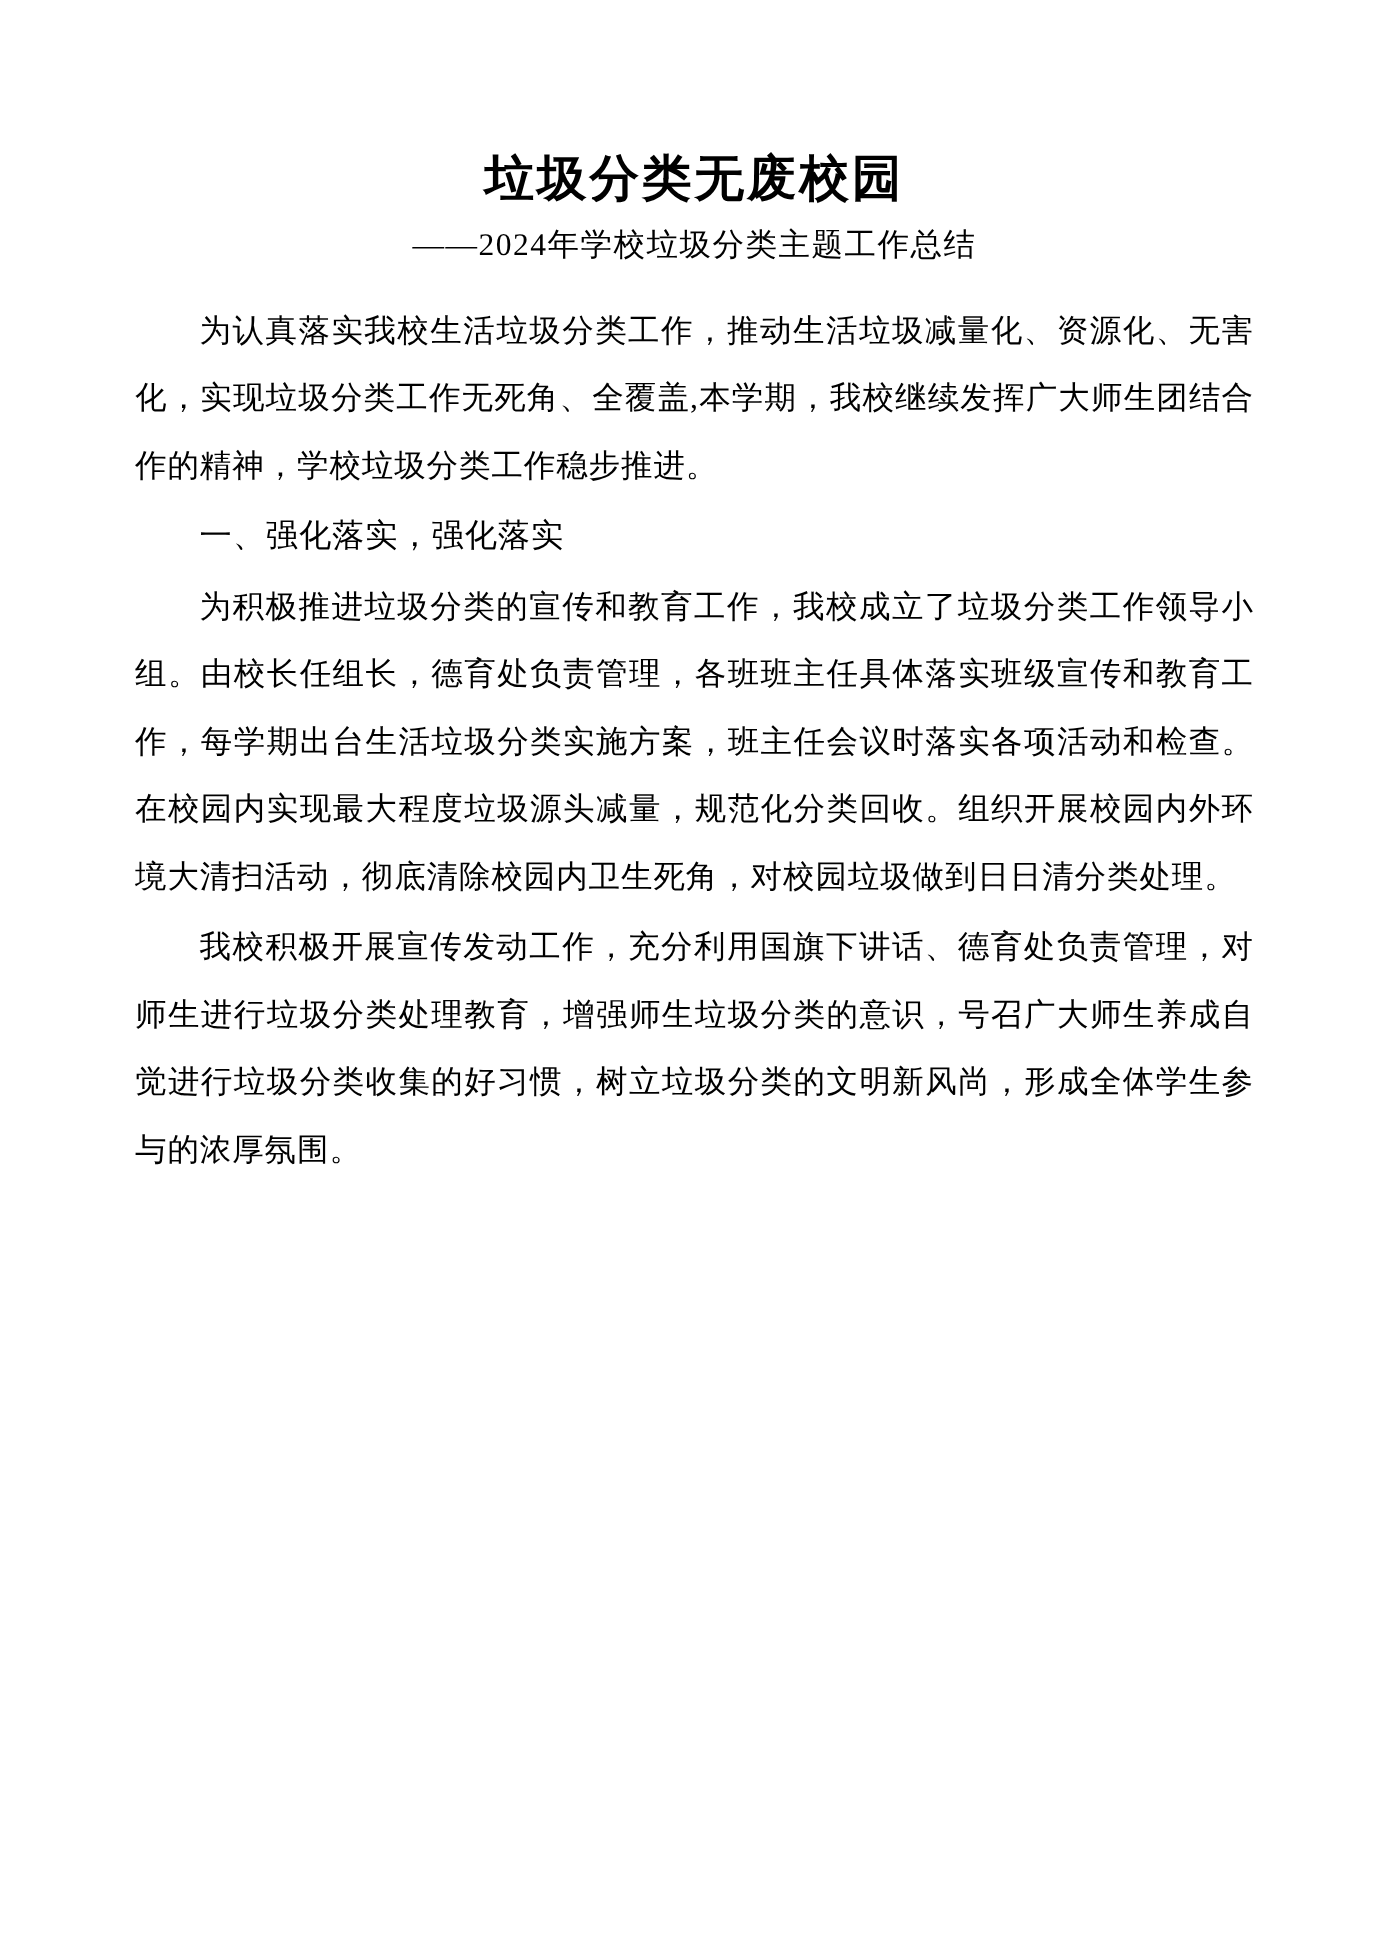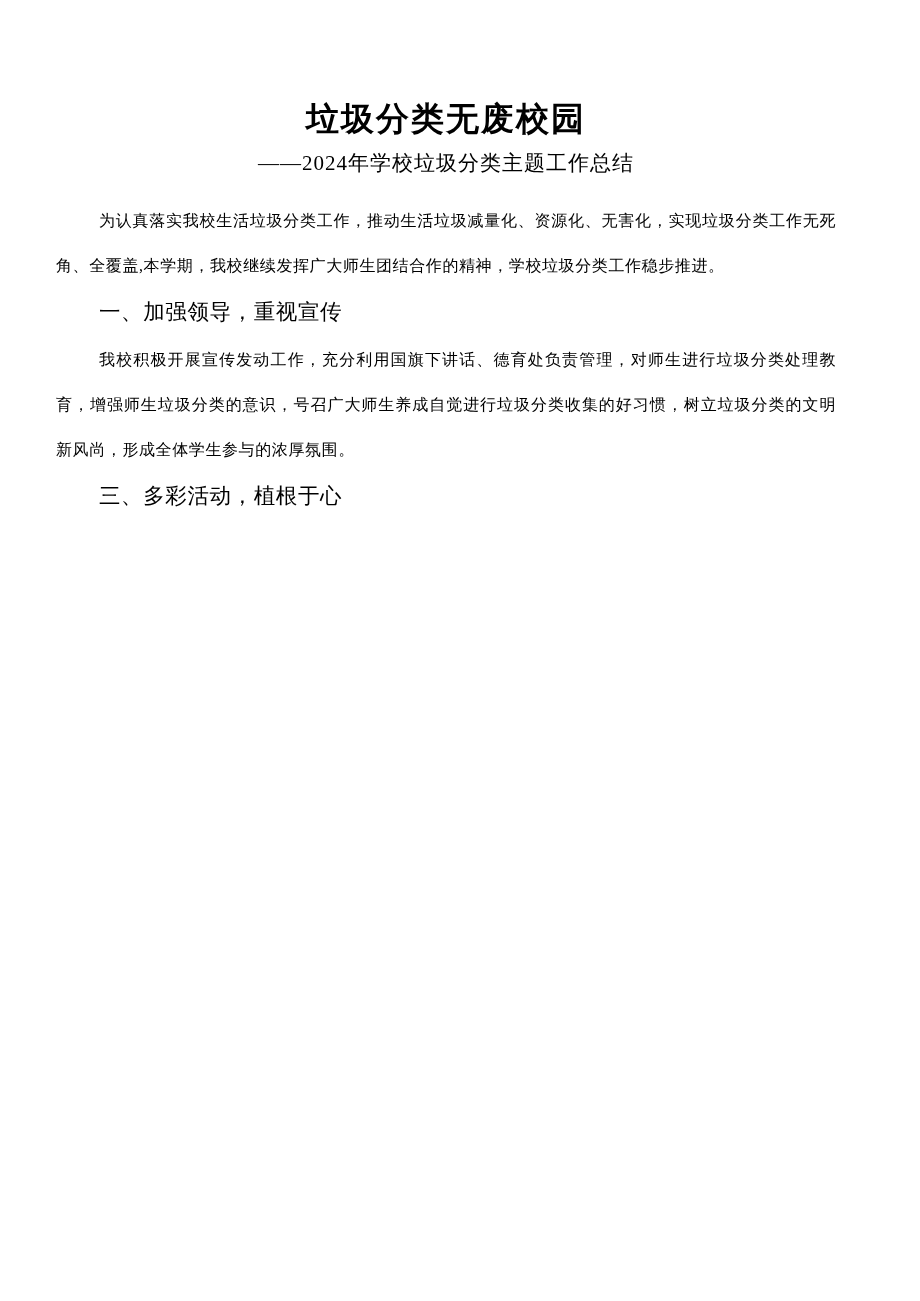--- a/index.html
+++ b/index.html
@@ -12,41 +12,41 @@
     height: 1301px;
     font-family: "Liberation Serif", "DejaVu Serif", serif;
     color: #000000;
     overflow: hidden;
   }
   .page {
     position: relative;
     width: 920px;
     height: 1301px;
     box-sizing: border-box;
-    padding: 96px 84px 40px 56px;
+    padding: 96px 84px 40px 90px;
   }
   .doc-title {
     text-align: center;
     font-size: 33px;
     font-weight: 700;
     letter-spacing: 2px;
     line-height: 1.4;
     margin: 0 0 6px 0;
     font-family: "Liberation Sans", "DejaVu Sans", sans-serif;
   }
   .doc-subtitle {
     text-align: center;
     font-size: 21px;
     font-weight: 400;
     letter-spacing: 1px;
     line-height: 1.5;
     margin: 0 0 18px 0;
   }
   p.body-text {
-    font-size: 16px;
+    font-size: 21px;
     line-height: 45px;
     margin: 0 0 2px 0;
     text-indent: 43px;
     text-align: justify;
     letter-spacing: 0.6px;
   }
   p.section-head {
     font-size: 21.5px;
     line-height: 45px;
     margin: 0 0 2px 0;
@@ -58,16 +58,16 @@
   }
 </style>
 </head>
 <body>
 
 <div class="page">
   <h1 class="doc-title">垃圾分类无废校园</h1>
   <div class="doc-subtitle">——2024年学校垃圾分类主题工作总结</div>
 
   <p class="body-text">为认真落实我校生活垃圾分类工作，推动生活垃圾减量化、资源化、无害化，实现垃圾分类工作无死角、全覆盖,本学期，我校继续发挥广大师生团结合作的精神，学校垃圾分类工作稳步推进。</p>
-  <p class="section-head">一、加强领导，重视宣传</p>
+  <p class="section-head">一、强化落实，强化落实</p>
+  <p class="body-text">为积极推进垃圾分类的宣传和教育工作，我校成立了垃圾分类工作领导小组。由校长任组长，德育处负责管理，各班班主任具体落实班级宣传和教育工作，每学期出台生活垃圾分类实施方案，班主任会议时落实各项活动和检查。在校园内实现最大程度垃圾源头减量，规范化分类回收。组织开展校园内外环境大清扫活动，彻底清除校园内卫生死角，对校园垃圾做到日日清分类处理。</p>
   <p class="body-text">我校积极开展宣传发动工作，充分利用国旗下讲话、德育处负责管理，对师生进行垃圾分类处理教育，增强师生垃圾分类的意识，号召广大师生养成自觉进行垃圾分类收集的好习惯，树立垃圾分类的文明新风尚，形成全体学生参与的浓厚氛围。</p>
-  <p class="section-head">三、多彩活动，植根于心</p>
 </div>
 
 </body></html>

